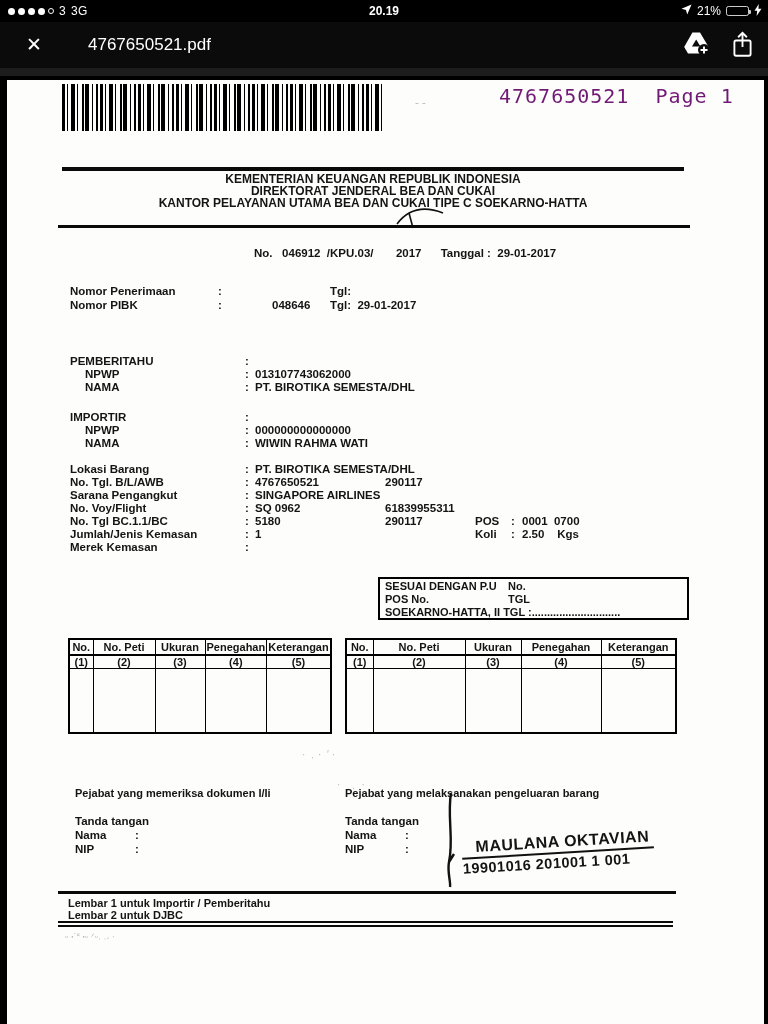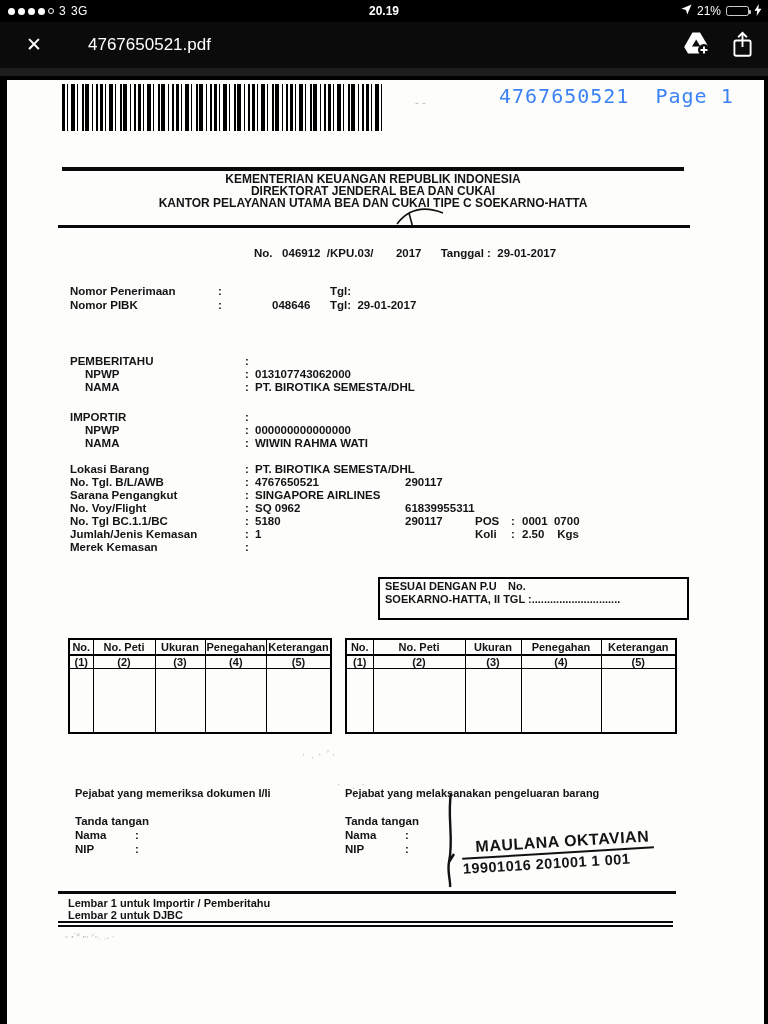--- a/index.html
+++ b/index.html
@@ -34,35 +34,35 @@
   .page { position:absolute; left:7px; top:80px; width:757px; height:944px; background:#fdfdfc; }
   .doc { position:absolute; inset:0; color:#141414; font-weight:700; font-size:11.5px; }
   .abs { position:absolute; white-space:pre; }
 
   .barcode { position:absolute; left:55px; top:4px; width:323px; height:47px;
     background:repeating-linear-gradient(90deg,
       #000 0 3px,#fdfdfc 3px 5px,#000 5px 6px,#fdfdfc 6px 9px,#000 9px 13px,#fdfdfc 13px 15px,
       #000 15px 16px,#fdfdfc 16px 20px,#000 20px 22px,#fdfdfc 22px 23px,#000 23px 27px,#fdfdfc 27px 30px,
       #000 30px 31px,#fdfdfc 31px 34px,#000 34px 36px,#fdfdfc 36px 38px); }
   .pageref { left:492px; top:4px; font-family:"DejaVu Sans Mono", monospace; font-weight:400;
-    font-size:20px; letter-spacing:1px; color:#3b82f6; }
+    font-size:20px; letter-spacing:1px; color:#701a75; }
 
   .hline { position:absolute; background:#0a0a0a; }
   .center-band { position:absolute; left:51px; width:630px; text-align:center; }
   .lh { font-size:12px; line-height:12px; }
   .doctitle { font-size:15px; letter-spacing:.2px; }
 
   .r { position:absolute; left:0; right:0; height:14px; }
   .r span { position:absolute; white-space:pre; }
   .lb  { left:63px; }
   .lb2 { left:78px; }
   .c1  { left:211px; }
   .c2  { left:238px; }
   .v   { left:248px; }
-  .v2  { left:398px; }
+  .v2  { left:378px; }
   .pl  { left:468px; }
   .pc  { left:504px; }
   .pv  { left:515px; }
 
   .apprbox { position:absolute; left:371px; top:497px; width:311px; height:43px;
     border:2px solid #000; padding:1px 5px; font-size:11px; line-height:13px; }
   .apprbox .rt { position:absolute; left:123px; }
   .apprbox div { position:relative; }
 
   .tblwrap { position:absolute; top:558px; }
@@ -235,20 +235,21 @@
     <span class="pc">:</span>
     <span class="pv">2.50    Kgs</span>
   </div>
   <div class="r" style="top:461px;">
     <span class="lb">Merek Kemasan</span>
     <span class="c2">:</span>
   </div>
 
   <div class="apprbox">
     <div><span>SESUAI DENGAN P.U</span><span class="rt">No.</span></div>
+    <div><span>POS No.</span><span class="rt">TGL</span></div>
     <div><span>SOEKARNO-HATTA, II TGL :.............................</span></div>
   </div>
 
   <div class="tblwrap tbl-left">
     <table>
       <colgroup>
             <col style="width:24px">
             <col style="width:62px">
             <col style="width:50px">
             <col style="width:58px">

